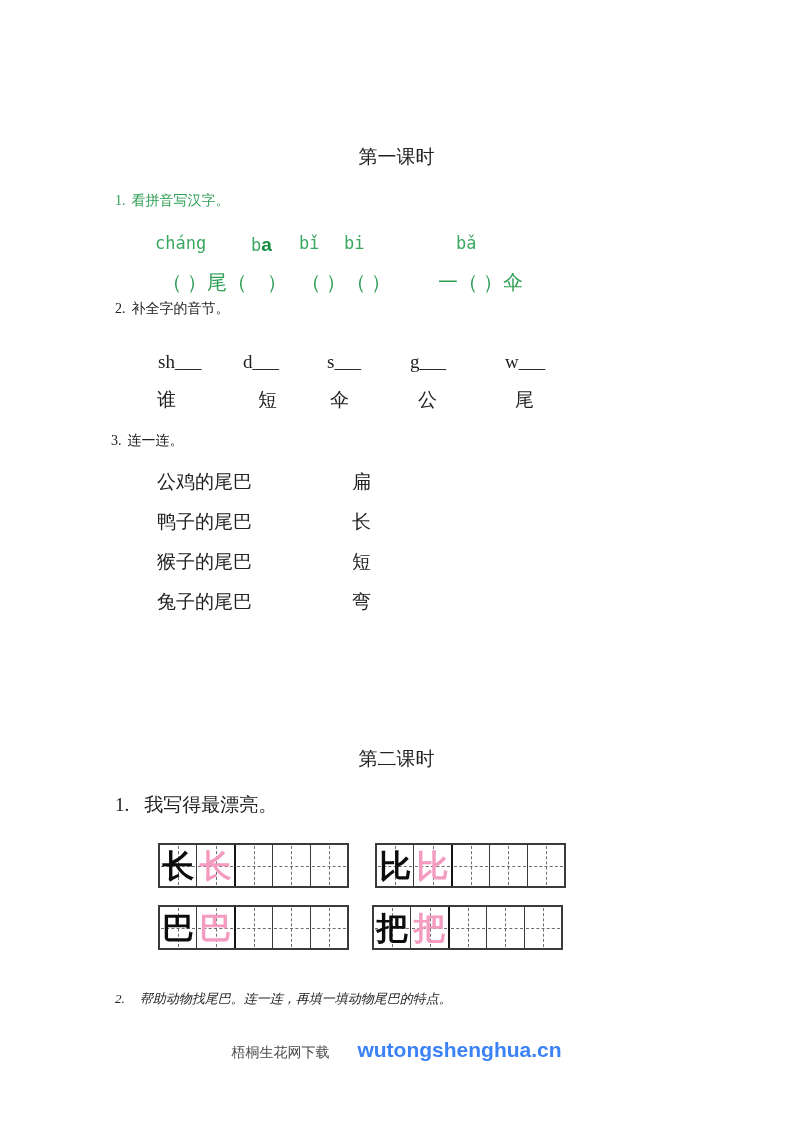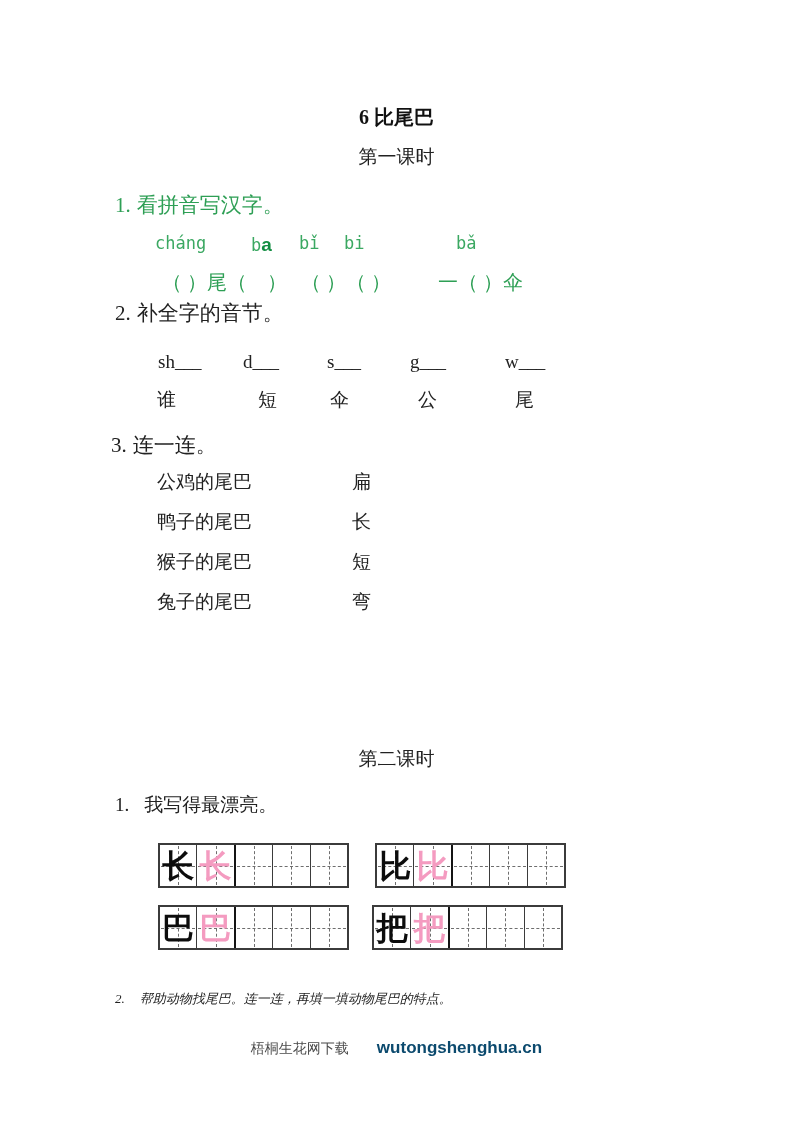--- a/index.html
+++ b/index.html
@@ -8,21 +8,21 @@
     font-family:"Liberation Serif", serif; color:#222222; overflow:hidden;
   }
   .abs { position:absolute; line-height:1.15; }
   .centered { left:0; width:793px; text-align:center; }
 
   
   .title   { top:106px; font-size:20px; font-weight:bold; color:#111; }
   .session1{ top:146px; font-size:19px; }
   .session2{ top:748px; font-size:19px; }
 
-  .qhead { font-size:21px; }
+  .qhead { font-size:14px; }
   .qhead .qno { margin-right:6px; }
   .green { color:#2E9F55; }
 
   .q1-head { top:193px; left:115px; }
   .q2-head { top:301px; left:115px; }
   .q3-head { top:433px; left:111px; }
 
   
   .pinyin-row { top:234px; left:0; width:793px; height:22px;
     font-family:"DejaVu Sans Mono", monospace; font-size:17px; color:#3BA862; }
@@ -76,28 +76,27 @@
     border-left:1px dashed #6e6e6e; }
   .glyph { position:absolute; left:0; top:0; width:100%; height:100%;
     display:flex; align-items:center; justify-content:center;
     font-size:32px; font-weight:bold; z-index:2; line-height:1; }
   .glyph.model { color:#0c0c0c; }
   .glyph.trace { color:#F49BC0; }
 
   
   .footer { top:1038px; font-size:14px; color:#4a4a4a; }
   .footer .site-url { font-family:"Liberation Sans", sans-serif; font-weight:bold;
-    font-size:17px; color:#0c4a6e; margin-left:28px; }
+    font-size:21px; color:#3b82f6; margin-left:28px; }
 </style>
 </head>
 <body>
 
 <div class="page">
 
-  <div class="abs centered title">6 比尾巴</div>
   <div class="abs centered session1">第一课时</div>
 
   <div class="abs qhead green q1-head">
     <span class="qno">1.</span><span>看拼音写汉字。</span>
   </div>
 
   <div class="abs pinyin-row">
     <span class="py py1">cháng</span>
     <span class="py py2"><span>b</span><span class="accent-a">a</span></span>
     <span class="py py3">bǐ</span>

